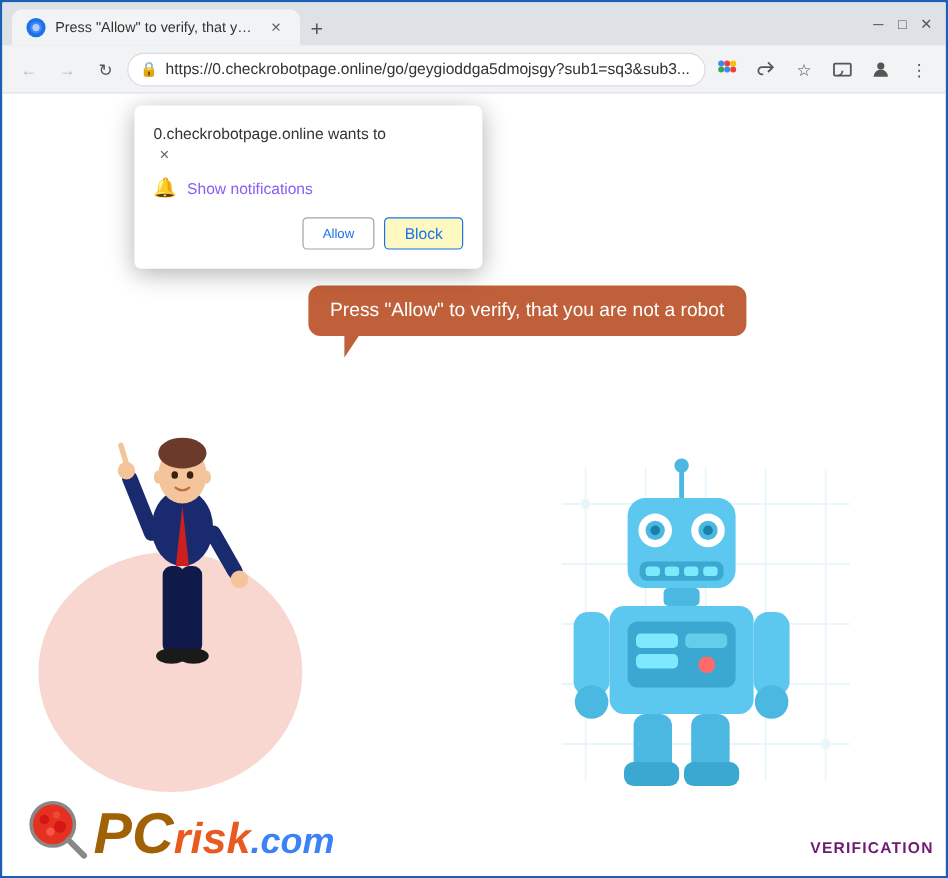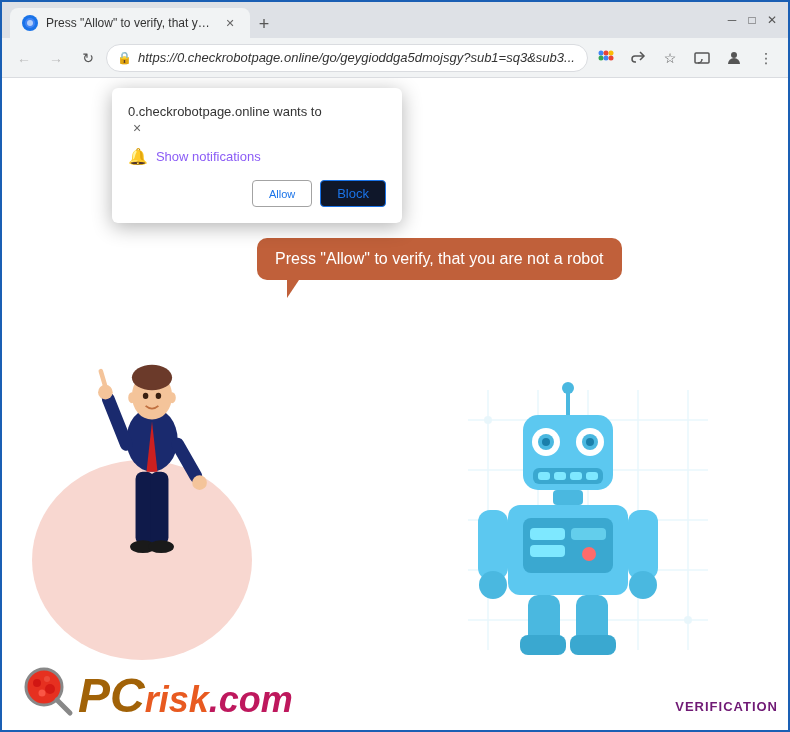--- a/index.html
+++ b/index.html
@@ -154,21 +154,20 @@
       color: #333;
       font-size: 12px;
     }
 
     .address-text {
       flex: 1;
       overflow: hidden;
       text-overflow: ellipsis;
       white-space: nowrap;
       font-size: 13px;
-      font-style: italic;
     }
 
     .toolbar-actions {
       display: flex;
       gap: 4px;
       align-items: center;
     }
 
     .toolbar-icon {
       width: 28px;
@@ -258,21 +257,21 @@
       background: white;
       color: #1a73e8;
       font-size: 11px;
       cursor: pointer;
     }
 
     .btn-block {
       padding: 5px 16px;
       border: 1px solid #1a73e8;
       border-radius: 4px;
-      background: #0f172a;
+      background: #fef9c3;
       color: #1a73e8;
       font-size: 13px;
       cursor: pointer;
     }
 
     
     .speech-bubble {
       position: absolute;
       top: 160px;
       left: 255px;
@@ -561,20 +560,20 @@
         <circle cx="15" cy="18" r="4" fill="#cc1010" opacity="0.8"></circle>
         <circle cx="25" cy="14" r="3" fill="#ee5040" opacity="0.8"></circle>
         <circle cx="28" cy="24" r="5" fill="#cc1010" opacity="0.7"></circle>
         <circle cx="20" cy="28" r="3.5" fill="#ff6050" opacity="0.8"></circle>
         <line x1="35" y1="35" x2="48" y2="48" stroke="#888" stroke-width="5" stroke-linecap="round"></line>
         <circle cx="22" cy="22" r="18" fill="none" stroke="#888" stroke-width="3"></circle>
       </svg>
       <div style="display:flex; align-items:baseline; line-height:1;">
         <span style="font-size:48px; font-weight:900; font-style:italic; color:#a16207;">PC</span>
           <span style="font-size:36px; font-weight:700; font-style:italic; color:#e85a20;margin-top:20px;">risk</span>
-          <span style="font-size:36px; font-weight:700; font-style:italic; color:#be185d;">.com</span>
+          <span style="font-size:30px; font-weight:700; font-style:italic; color:#3b82f6;">.com</span>
       </div>
     </div>
 
     <div class="verification-badge">VERIFICATION</div>
 
   </div>
 </div>
 
 </body></html>

